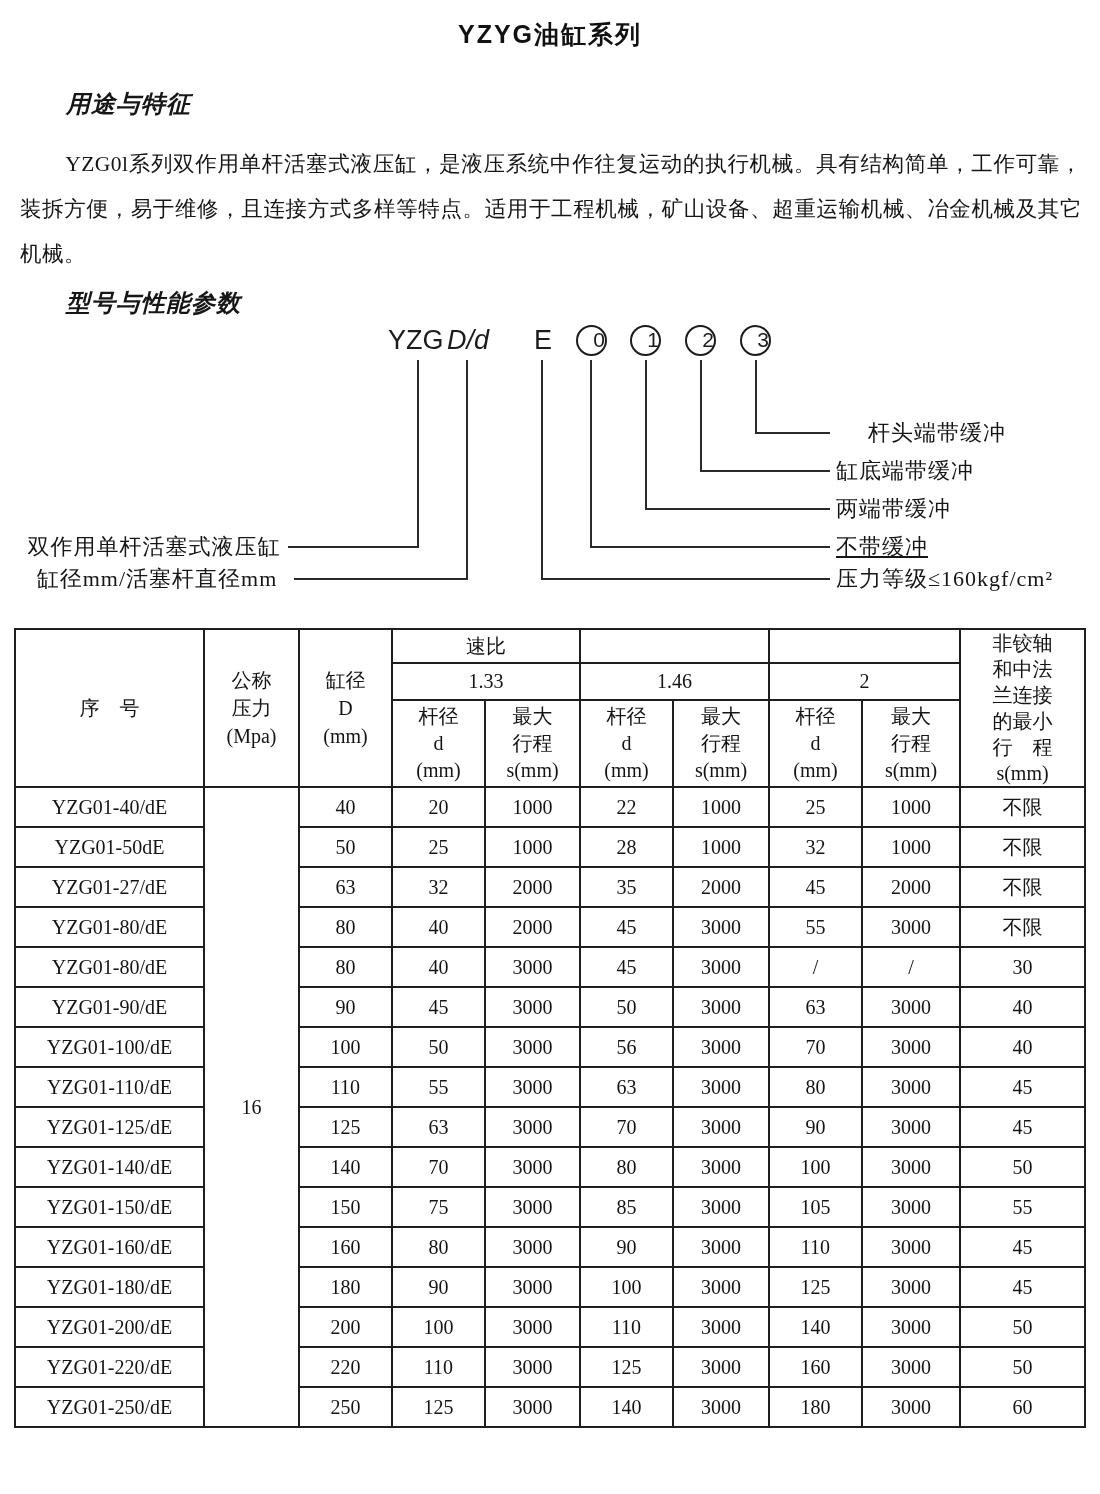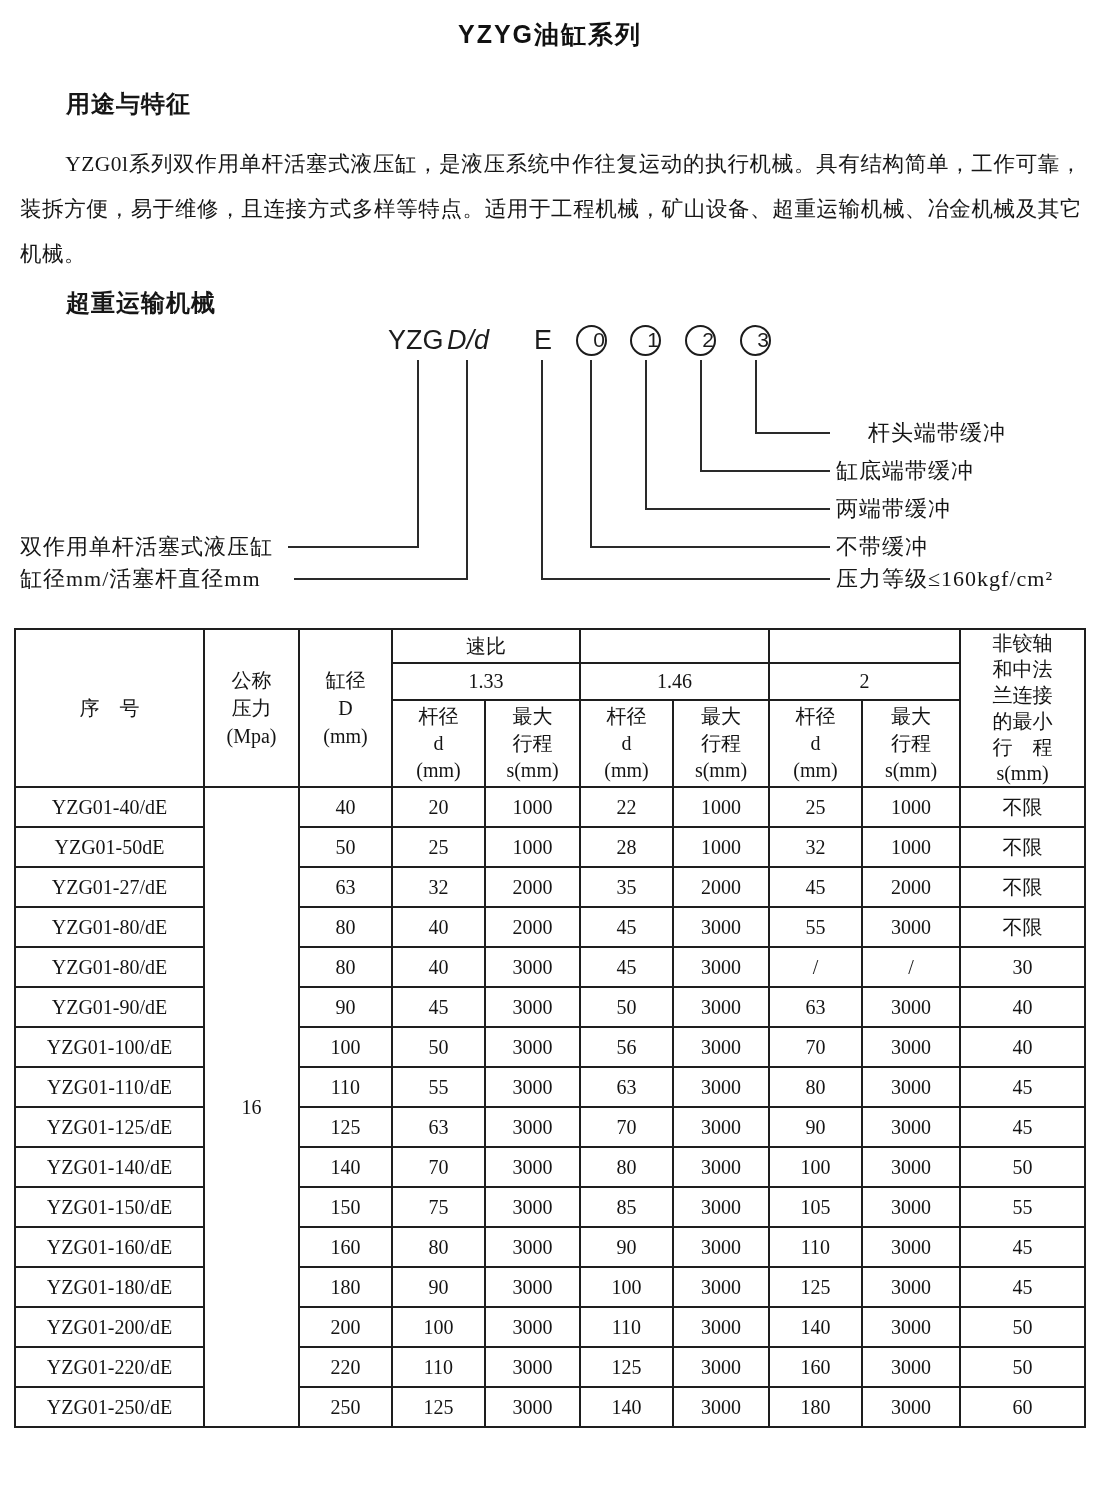--- a/index.html
+++ b/index.html
@@ -15,20 +15,21 @@
     text-align: center;
     font-family: "Liberation Sans", "DejaVu Sans", sans-serif;
     font-weight: bold; font-size: 25px; letter-spacing: 2px;
     color: #111;
   }
   .sec-heading {
     margin: 28px 0 0 66px; height: 30px;
     font-family: "Liberation Sans", "DejaVu Sans", sans-serif;
     font-weight: bold; font-size: 24px; letter-spacing: 1px;
     color: #161616;
+    font-style: italic;
   }
   .sec-heading.model { margin-top: 10px; }
   .usage-text {
     margin: 24px 18px 0 20px;
     font-size: 21.5px; line-height: 45px;
     text-align: justify; text-indent: 2.1em;
     letter-spacing: 0.5px; color: #161616;
   }
 
   
@@ -43,21 +44,21 @@
     font-family: "Liberation Sans", "DejaVu Sans", sans-serif;
     font-size: 21px; line-height: 26px; text-align: center;
     color: #1c1c1c; top: 0;
   }
   .vline { width: 2px; background: #2a2a2a; }
   .hline { height: 2px; background: #2a2a2a; }
   .callout {
     font-size: 22px; line-height: 28px; letter-spacing: 1px;
     color: #161616; white-space: nowrap;
   }
-  .callout.left { text-align: left; }
+  .callout.left { text-align: center; }
 
   
   table.spec {
     margin: 28px 0 0 14px;
     border-collapse: collapse;
     table-layout: fixed;
     width: 1070px;
   }
   table.spec th, table.spec td {
     border: 2px solid #1e1e1e;
@@ -74,21 +75,21 @@
 </style>
 </head>
 <body>
 
 <h1 class="doc-title">YZYG油缸系列</h1>
 
 <h2 class="sec-heading">用途与特征</h2>
 
 <p class="usage-text">YZG0l系列双作用单杆活塞式液压缸，是液压系统中作往复运动的执行机械。具有结构简单，工作可靠，装拆方便，易于维修，且连接方式多样等特点。适用于工程机械，矿山设备、超重运输机械、冶金机械及其它机械。</p>
 
-<h2 class="sec-heading model">超重运输机械</h2>
+<h2 class="sec-heading model">型号与性能参数</h2>
 
 <div class="diagram">
 
   <span class="abs code-text" style="left:388px; top:0;">YZG</span>
   <span class="abs code-text" style="left:447px; top:0;font-style:italic;">D/d</span>
   <span class="abs code-text" style="left:534px; top:0;">E</span>
   <span class="abs code-circle" style="left:576px;">0</span>
   <span class="abs code-circle" style="left:630px;">1</span>
   <span class="abs code-circle" style="left:685px;">2</span>
   <span class="abs code-circle" style="left:740px;">3</span>
@@ -108,21 +109,21 @@
   <div class="abs hline" style="left:645px; top:183px; width:185px;"></div>
   <div class="abs hline" style="left:590px; top:221px; width:240px;"></div>
   <div class="abs hline" style="left:541px; top:253px; width:289px;"></div>
 
   <span class="abs callout left" style="left:20px; width:268px; top:208px;">双作用单杆活塞式液压缸</span>
   <span class="abs callout left" style="left:20px; width:274px; top:240px;">缸径mm/活塞杆直径mm</span>
 
   <span class="abs callout" style="left:868px; top:94px;">杆头端带缓冲</span>
   <span class="abs callout" style="left:836px; top:132px;">缸底端带缓冲</span>
   <span class="abs callout" style="left:836px; top:170px;">两端带缓冲</span>
-  <span class="abs callout" style="left:836px; top:208px;">不带缓冲</span>
+  <span class="abs callout" style="left:836px; top:208px;text-decoration:underline;">不带缓冲</span>
   <span class="abs callout" style="left:836px; top:240px;">压力等级≤160kgf/cm²</span>
 </div>
 
 <table class="spec">
   <colgroup>
     <col style="width:189px">
       <col style="width:95px">
       <col style="width:93px">
     <col style="width:93px">
       <col style="width:95px">

